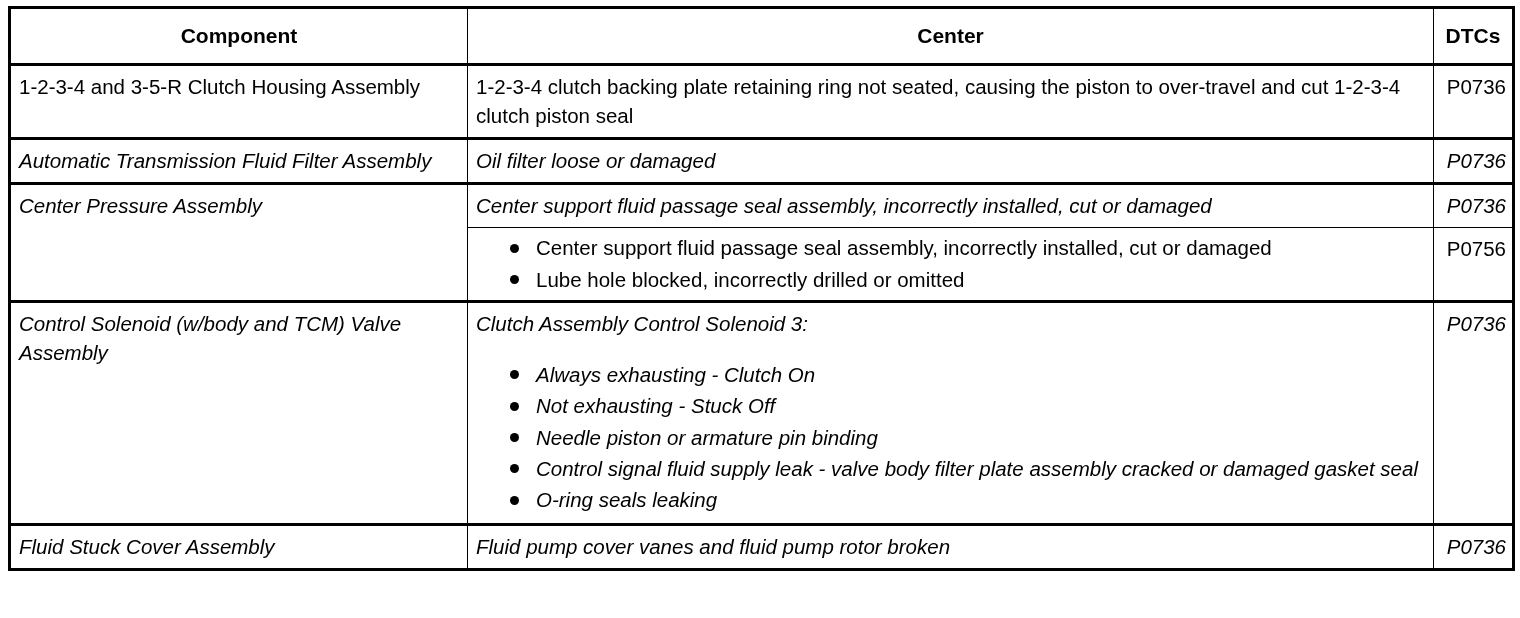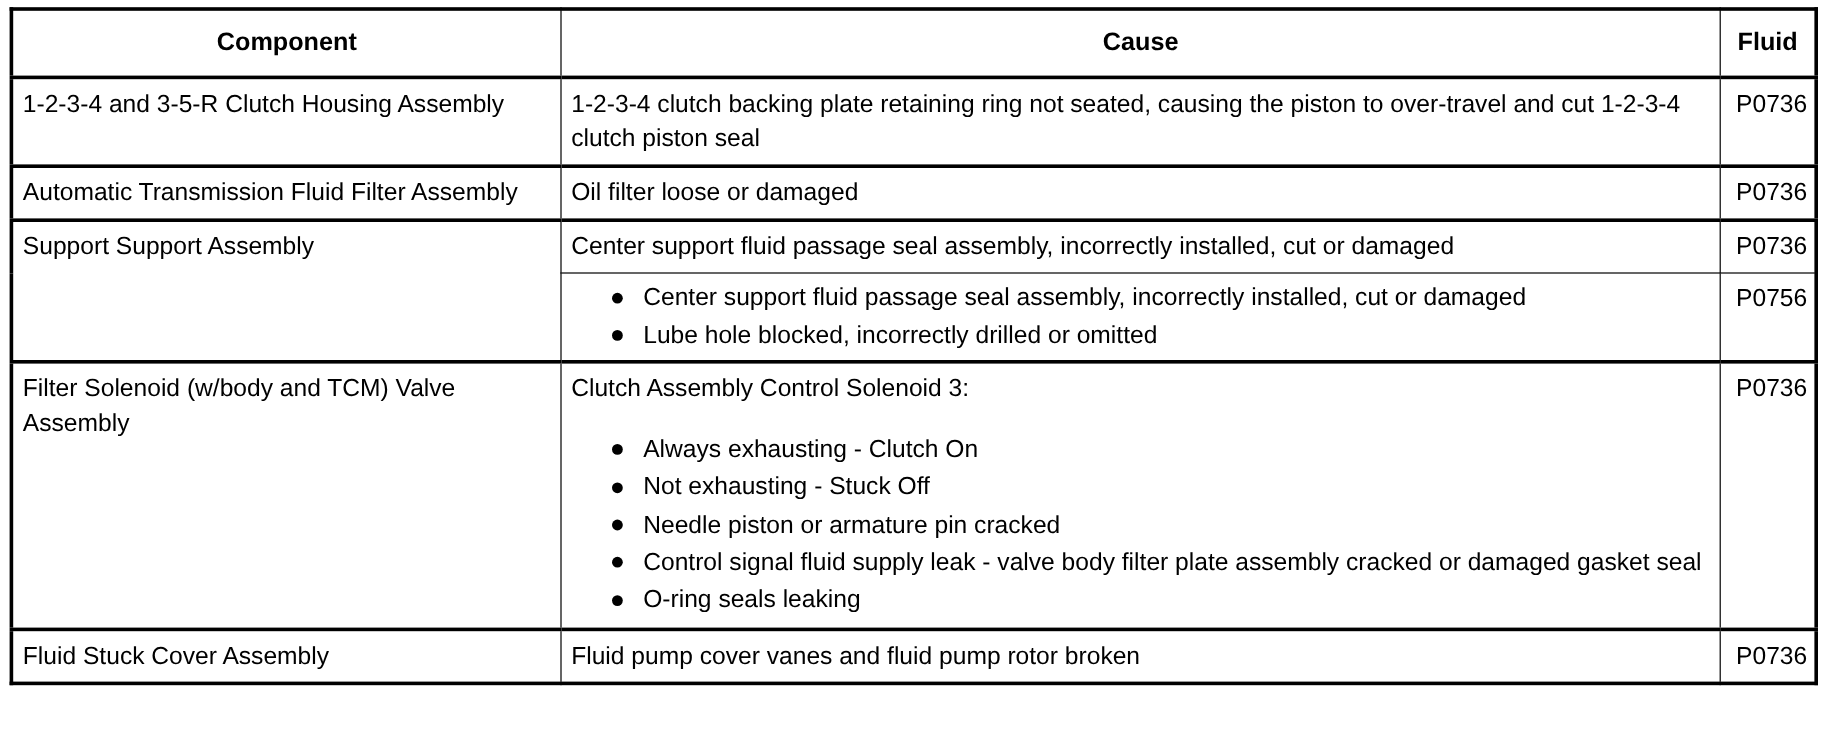--- a/index.html
+++ b/index.html
@@ -70,20 +70,21 @@
     padding: 6px 6px 6px 7px;
   }
 
   td.comp-cell { vertical-align: top; }
   td.cause-cell { vertical-align: top; }
 
   
   tr.group-top > td,
   tr.group-top > th {
     border-top: 3px solid #000000;
+    font-style: italic;
   }
 
   ul.bullets {
     margin: 0;
     padding: 0 0 0 34px;
     list-style: none;
   }
   ul.bullets li {
     position: relative;
     margin: 0 0 2px 0;
@@ -117,22 +118,22 @@
   <table class="dtc-table">
     <colgroup>
       <col class="c-component">
       <col class="c-cause">
       <col class="c-dtcs">
     </colgroup>
 
     <thead>
       <tr>
         <th>Component</th>
-        <th>Cause</th>
-        <th>Fluid</th>
+        <th>Center</th>
+        <th>DTCs</th>
       </tr>
     </thead>
 
     <tbody>
 
       <tr>
         <td class="comp-cell">
           <span class="cell">1-2-3-4 and 3-5-R Clutch Housing Assembly</span>
         </td>
         <td class="cause-cell">
@@ -150,21 +151,21 @@
         <td class="cause-cell">
           <span class="cell">Oil filter loose or damaged</span>
         </td>
         <td class="dtc-cell">
           <span class="cell">P0736</span>
         </td>
       </tr>
 
       <tr class="group-top">
         <td class="comp-cell" rowspan="2">
-          <span class="cell">Support Support Assembly</span>
+          <span class="cell">Center Pressure Assembly</span>
         </td>
         <td class="cause-cell">
           <span class="cell">Center support fluid passage seal assembly, incorrectly installed, cut or damaged</span>
         </td>
         <td class="dtc-cell">
           <span class="cell">P0736</span>
         </td>
       </tr>
 
       <tr>
@@ -182,37 +183,37 @@
             </ul>
           </div>
         </td>
         <td class="dtc-cell">
           <span class="cell">P0756</span>
         </td>
       </tr>
 
       <tr class="group-top">
         <td class="comp-cell">
-          <span class="cell">Filter Solenoid (w/body and TCM) Valve Assembly</span>
+          <span class="cell">Control Solenoid (w/body and TCM) Valve Assembly</span>
         </td>
         <td class="cause-cell">
           <div class="solenoid-inner">
             <span class="intro-line">Clutch Assembly Control Solenoid 3:</span>
             <ul class="bullets">
               <li>
                 <span class="bullet-dot"></span>
                 <span>Always exhausting - Clutch On</span>
               </li>
               <li>
                 <span class="bullet-dot"></span>
                 <span>Not exhausting - Stuck Off</span>
               </li>
               <li>
                 <span class="bullet-dot"></span>
-                <span>Needle piston or armature pin cracked</span>
+                <span>Needle piston or armature pin binding</span>
               </li>
               <li>
                 <span class="bullet-dot"></span>
                 <span>Control signal fluid supply leak - valve body filter plate assembly cracked or damaged gasket seal</span>
               </li>
               <li>
                 <span class="bullet-dot"></span>
                 <span>O-ring seals leaking</span>
               </li>
             </ul>

